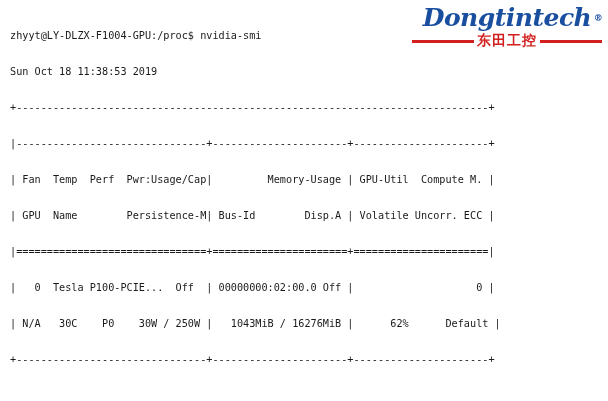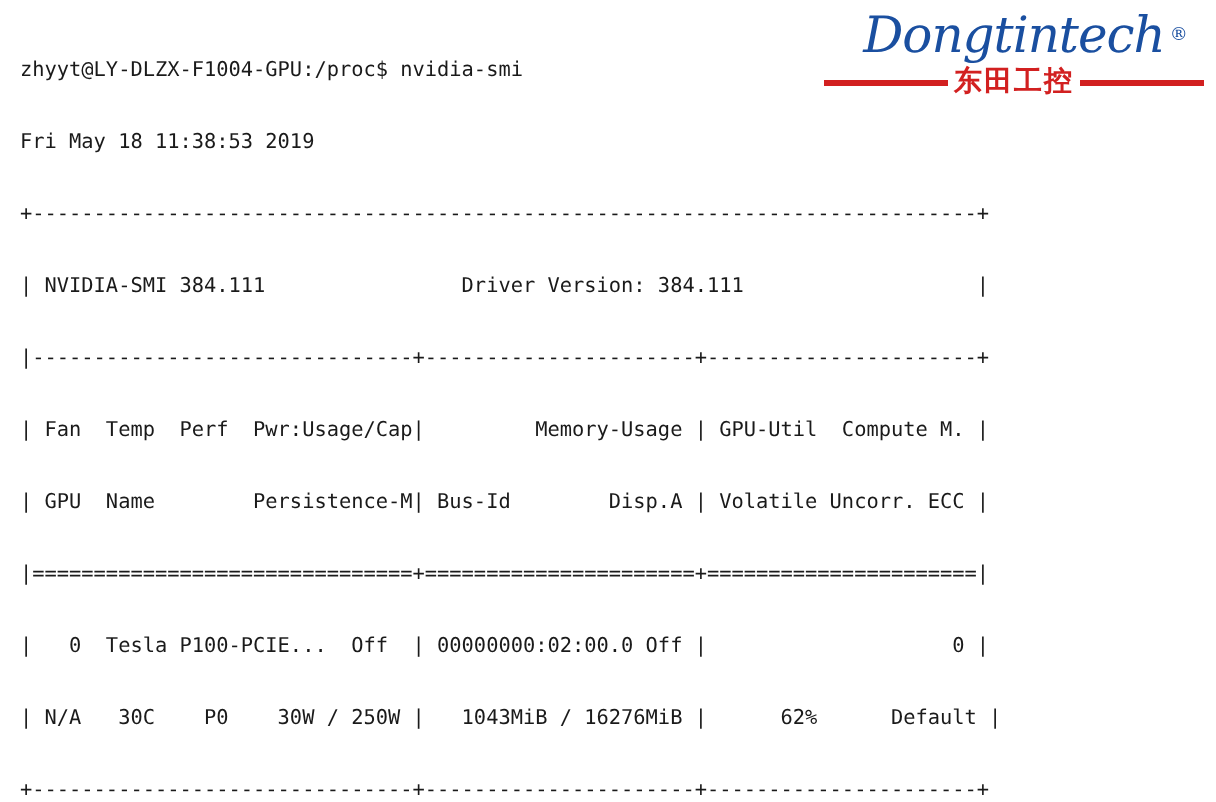--- a/index.html
+++ b/index.html
@@ -39,21 +39,21 @@
     position: absolute;
     right: 6px;
     top: 4px;
     width: 190px;
     text-align: center;
     user-select: none;
   }
   .logo-word {
     font-family: "DejaVu Serif", "Liberation Serif", serif;
     font-style: italic;
-    font-weight: normal;
+    font-weight: bold;
     font-size: 25px;
     color: #1a4fa0;
     line-height: 27px;
     letter-spacing: -0.5px;
     position: relative;
     display: inline-block;
   }
   .logo-word .reg {
     font-size: 9px;
     font-style: normal;
@@ -82,23 +82,22 @@
     color: #d22020;
     letter-spacing: 1px;
     white-space: nowrap;
   }
 </style>
 </head>
 <body>
 
 <div id="terminal">
   <div class="prompt-line">zhyyt@LY-DLZX-F1004-GPU:/proc$ nvidia-smi</div>
-  <div class="line">Fri May 18 11:38:53 2019</div>
+  <div class="line">Sun Oct 18 11:38:53 2019</div>
   <div class="line">+-----------------------------------------------------------------------------+</div>
-  <div class="line">| NVIDIA-SMI 384.111                Driver Version: 384.111                   |</div>
   <div class="line">|-------------------------------+----------------------+----------------------+</div>
   <div class="line">| Fan  Temp  Perf  Pwr:Usage/Cap|         Memory-Usage | GPU-Util  Compute M. |</div>
   <div class="line">| GPU  Name        Persistence-M| Bus-Id        Disp.A | Volatile Uncorr. ECC |</div>
   <div class="line">|===============================+======================+======================|</div>
   <div class="line">|   0  Tesla P100-PCIE...  Off  | 00000000:02:00.0 Off |                    0 |</div>
   <div class="line">| N/A   30C    P0    30W / 250W |   1043MiB / 16276MiB |      62%      Default |</div>
   <div class="line">+-------------------------------+----------------------+----------------------+</div>
   
   
   

